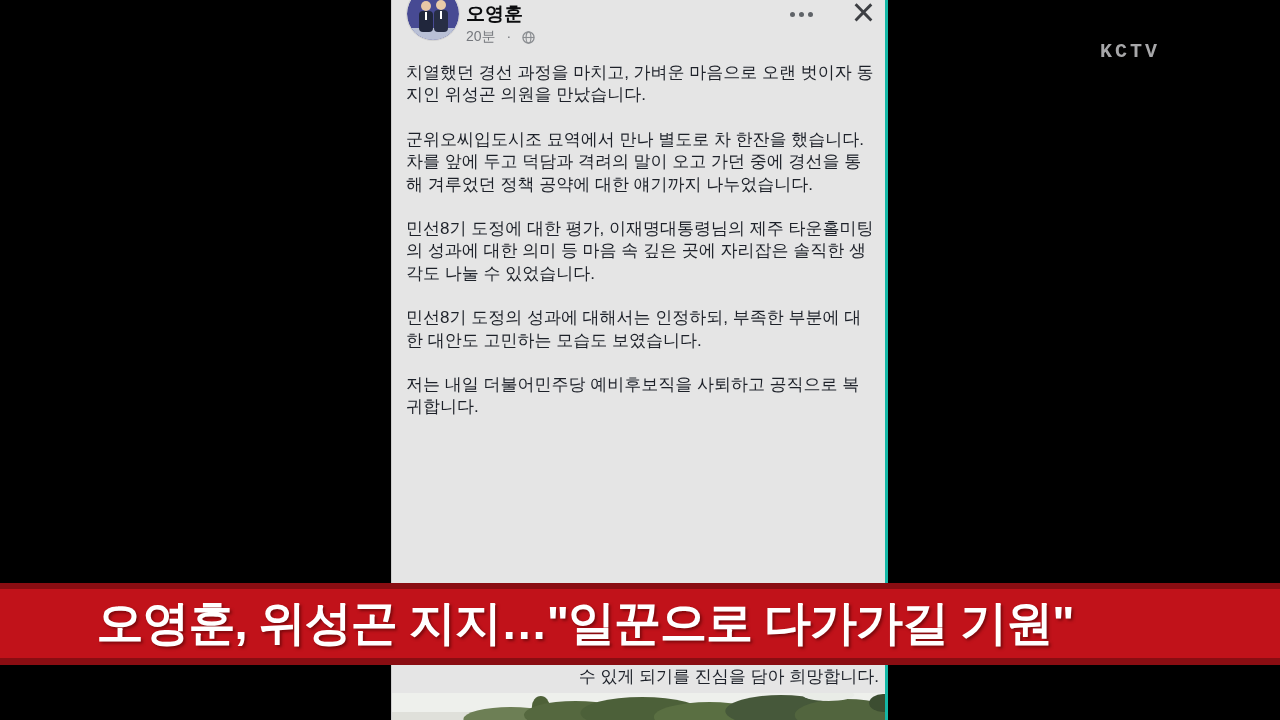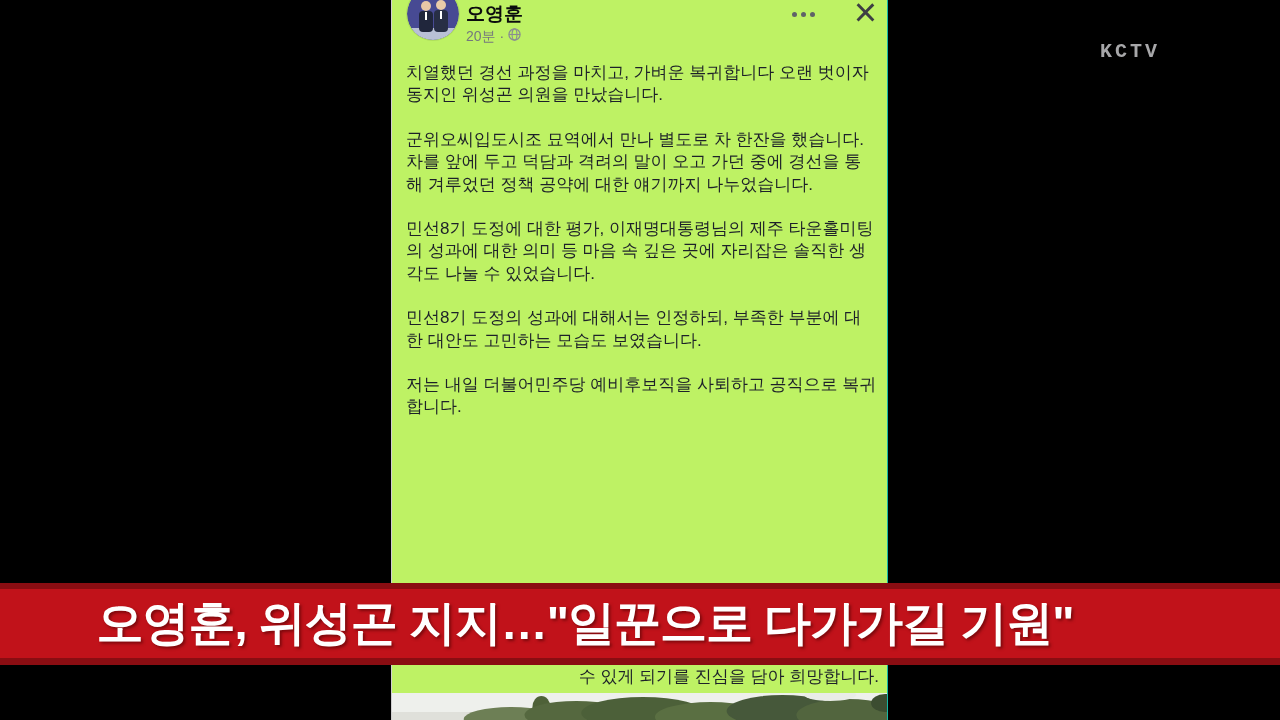--- a/index.html
+++ b/index.html
@@ -15,32 +15,32 @@
     position:absolute;top:40px;left:1100px;
     font-size:20px;font-weight:bold;letter-spacing:3px;
     color:var(--logo_gray,#a7a7a9);
     text-shadow:0 1px 1px rgba(0,0,0,.6);
     font-family:Liberation Mono, monospace;
   }
 
   
   .post-panel{
     position:absolute;left:391px;top:0;width:497px;height:720px;
-    background:#bef264;box-sizing:border-box;
-    border-left:1px solid #cfcfcf;border-right:1px solid #14b8a6;
+    background:#e5e5e5;box-sizing:border-box;
+    border-left:1px solid #cfcfcf;border-right:3px solid #14b8a6;
   }
   .post-header{position:relative;height:56px;}
   .avatar{
     position:absolute;left:15px;top:-12px;width:52px;height:52px;
     border-radius:50%;overflow:hidden;box-shadow:0 0 0 1px rgba(0,0,0,.08);
   }
   .avatar svg{display:block;width:52px;height:52px;}
   .author-block{position:absolute;left:74px;top:3px;}
   .author-name{font-size:19px;font-weight:bold;color:#0b0c0e;line-height:22px;}
-  .post-meta{display:flex;align-items:flex-start;gap:4px;margin-top:3px;
+  .post-meta{display:flex;align-items:flex-end;gap:11px;margin-top:3px;
     font-size:14px;color:#75787d;line-height:16px;}
   .globe{width:13px;height:13px;display:inline-block;}
   .header-actions{position:absolute;right:0;top:0;width:110px;height:40px;}
   .more-dots{position:absolute;right:72px;top:12px;display:flex;gap:4px;cursor:pointer;}
   .more-dots i{width:5px;height:5px;border-radius:50%;background:#5f6368;display:block;}
   .close-btn{
     position:absolute;right:10px;top:-8px;font-size:40px;font-weight:300;
     color:#3d3f43;cursor:pointer;line-height:40px;
   }
 
@@ -126,21 +126,21 @@
             <i></i>
             <i></i>
             <i></i>
           </div>
         <div class="close-btn">×</div>
       </div>
     </div>
 
     <div class="post-body">
 
-    <p>치열했던 경선 과정을 마치고, 가벼운 복귀합니다 오랜 벗이자 동지인 위성곤 의원을 만났습니다.</p>
+    <p>치열했던 경선 과정을 마치고, 가벼운 마음으로 오랜 벗이자 동지인 위성곤 의원을 만났습니다.</p>
         <p>군위오씨입도시조 묘역에서 만나 별도로 차 한잔을 했습니다. 차를 앞에 두고 덕담과 격려의 말이 오고 가던 중에 경선을 통해 겨루었던 정책 공약에 대한 얘기까지 나누었습니다.</p>
         <p>민선8기 도정에 대한 평가, 이재명대통령님의 제주 타운홀미팅의 성과에 대한 의미 등 마음 속 깊은 곳에 자리잡은 솔직한 생각도 나눌 수 있었습니다.</p>
         <p>민선8기 도정의 성과에 대해서는 인정하되, 부족한 부분에 대한 대안도 고민하는 모습도 보였습니다.</p>
         <p>저는 내일 더불어민주당 예비후보직을 사퇴하고 공직으로 복귀합니다.</p>
       </div>
 
     <p class="tail-line">수 있게 되기를 진심을 담아 희망합니다.</p>
 
     <div class="post-photo">
       <svg viewBox="0 0 497 27" preserveAspectRatio="none">

